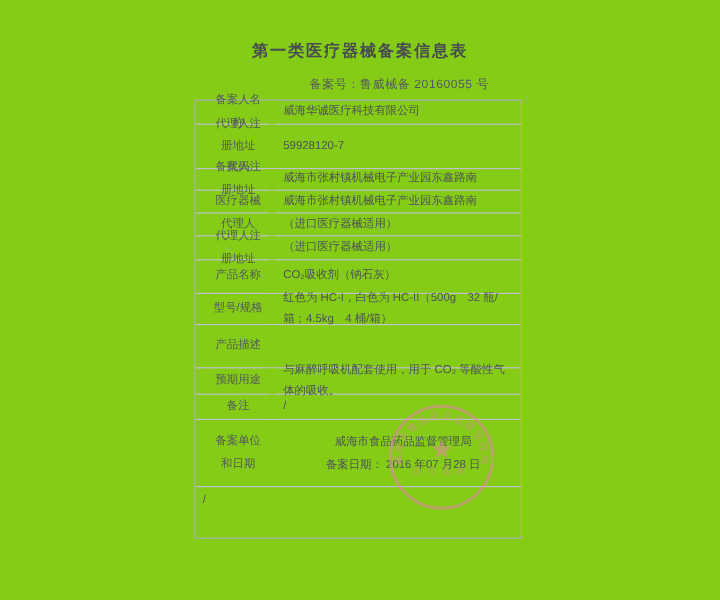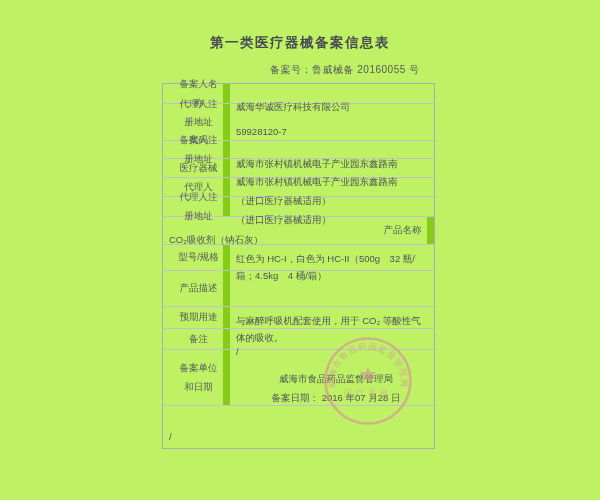--- a/index.html
+++ b/index.html
@@ -1,44 +1,44 @@
 <!DOCTYPE html>
 <html><head>
 <meta charset="utf-8">
 <style>
   html,body{margin:0;padding:0;background:#ffffff;}
   .page{
-    position:relative;width:600px;height:500px;background:#bef264;
+    position:relative;width:600px;height:500px;background:#84cc16;
     font-family:"Liberation Sans","DejaVu Sans",sans-serif;
     color:#51555c;overflow:hidden;
   }
   .doc-title{
     position:absolute;top:34px;left:0;width:600px;text-align:center;
     font-size:13.5px;font-weight:bold;letter-spacing:1.5px;color:#474b52;
   }
   .filing-no{
-    position:absolute;top:63px;left:270px;font-size:10px;color:#55595f;letter-spacing:0.5px;
+    position:absolute;top:63px;left:258px;font-size:10px;color:#55595f;letter-spacing:0.5px;
   }
   .ftable{
     position:absolute;left:162px;top:83px;width:273px;
     border:1px solid #a9adb4;box-sizing:border-box;
     font-size:9.5px;
   }
   .row{display:flex;border-bottom:1px solid #bfc3c9;box-sizing:border-box;}
   .row:last-child{border-bottom:none;}
   .cell{box-sizing:border-box;}
   .lbl{
     width:56px;flex:0 0 56px;border-right:7px solid #84cc16;
     display:flex;flex-direction:column;align-items:center;justify-content:center;
     text-align:center;padding:2px 1px;line-height:1.9;color:#54585f;margin-left:11px;
   }
   .lbl span{display:block;}
   .val{
     flex:1;display:flex;flex-direction:column;justify-content:center;
-    padding:3px 6px;line-height:1.75;color:#4e525a;text-align:left;margin-top:20px;
+    padding:3px 6px;line-height:1.75;color:#4e525a;text-align:left;
   }
   .val.top{justify-content:flex-start;}
   .val.centered{align-items:center;text-align:center;padding-left:14px;line-height:2.0;}
   .seal{position:absolute;left:322px;top:335px;width:92px;height:92px;opacity:0.75;pointer-events:none;}
 </style>
 </head>
 <body>
 
 <div class="page">
 
@@ -96,25 +96,25 @@
     <div class="row" style="height:20px">
       <div class="cell lbl">
           <span>代理人注册地址</span>
         </div>
       <div class="cell val">
           <span>（进口医疗器械适用）</span>
         </div>
     </div>
 
     <div class="row" style="height:28px">
+      <div class="cell lbl">
+          <span>产品名称</span>
+        </div>
       <div class="cell val">
           <span>CO₂吸收剂（钠石灰）</span>
-        </div>
-      <div class="cell lbl">
-          <span>产品名称</span>
         </div>
     </div>
 
     <div class="row" style="height:26px">
       <div class="cell lbl">
           <span>型号/规格</span>
         </div>
       <div class="cell val">
           <span>红色为 HC-I，白色为 HC-II（500g　32 瓶/箱；4.5kg　4 桶/箱）</span>
         </div>

